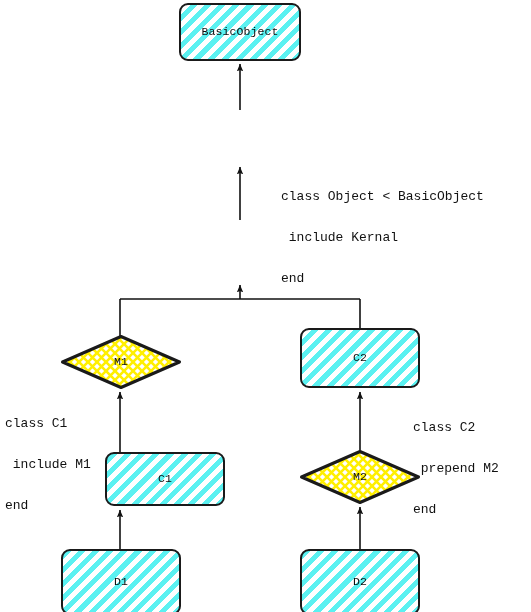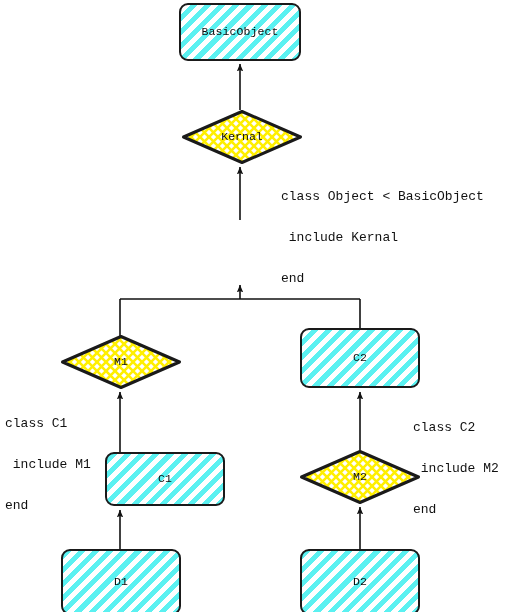--- a/index.html
+++ b/index.html
@@ -128,32 +128,20 @@
   </div>
 
   <div class="node" style="left:61px;  top:549px; width:120px; height:66px;">
     <span class="node-label">D1</span>
   </div>
 
   <div class="node" style="left:300px; top:549px; width:120px; height:66px;">
     <span class="node-label">D2</span>
   </div>
 
-  <div class="diamond" style="left:182px; top:110px; width:120px; height:54px;">
-    <svg class="shape" viewBox="0 0 120 54" preserveAspectRatio="none">
-      <defs>
-        <pattern id="hatchK" width="9" height="9" patternUnits="userSpaceOnUse">
-          <rect width="9" height="9" fill="#ffffff"></rect>
-          <path d="M0,0 L9,9 M9,0 L0,9" stroke="#ffef00" stroke-width="2.6"></path>
-        </pattern>
-      </defs>
-      <polygon points="60,1.5 118.5,27 60,52.5 1.5,27" fill="url(#hatchK)" stroke="#1a1a1a" stroke-width="3" stroke-linejoin="round"></polygon>
-    </svg>
-    <span class="diamond-label">Kernal</span>
-  </div>
 
   <div class="diamond" style="left:61px; top:335px; width:120px; height:54px;">
     <svg class="shape" viewBox="0 0 120 54" preserveAspectRatio="none">
       <defs>
         <pattern id="hatchM1" width="9" height="9" patternUnits="userSpaceOnUse">
           <rect width="9" height="9" fill="#ffffff"></rect>
           <path d="M0,0 L9,9 M9,0 L0,9" stroke="#ffef00" stroke-width="2.6"></path>
         </pattern>
       </defs>
       <polygon points="60,1.5 118.5,27 60,52.5 1.5,27" fill="url(#hatchM1)" stroke="#1a1a1a" stroke-width="3" stroke-linejoin="round"></polygon>
@@ -181,17 +169,17 @@
   </div>
 
   <div class="annotation" style="left:5px; top:390px;">
     <div>class C1</div>
     <div> include M1</div>
     <div>end</div>
   </div>
 
   <div class="annotation" style="left:413px; top:394px;">
     <div>class C2</div>
-    <div> include M2</div>
+    <div> prepend M2</div>
     <div>end</div>
   </div>
 
 </div>
 
 </body></html>

